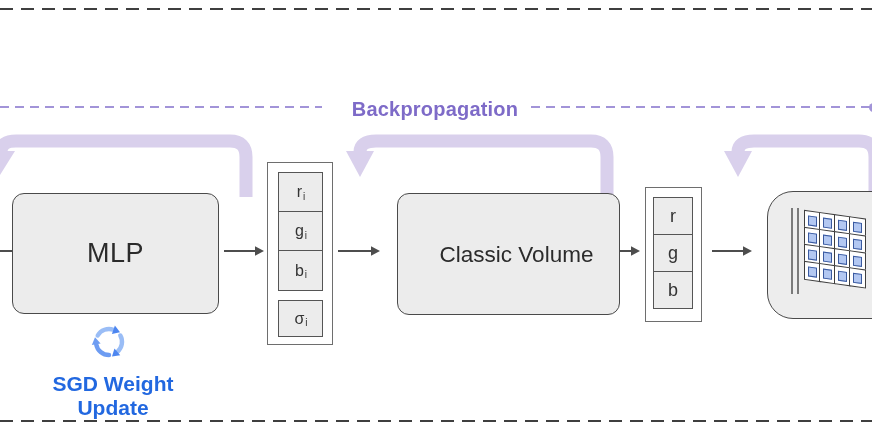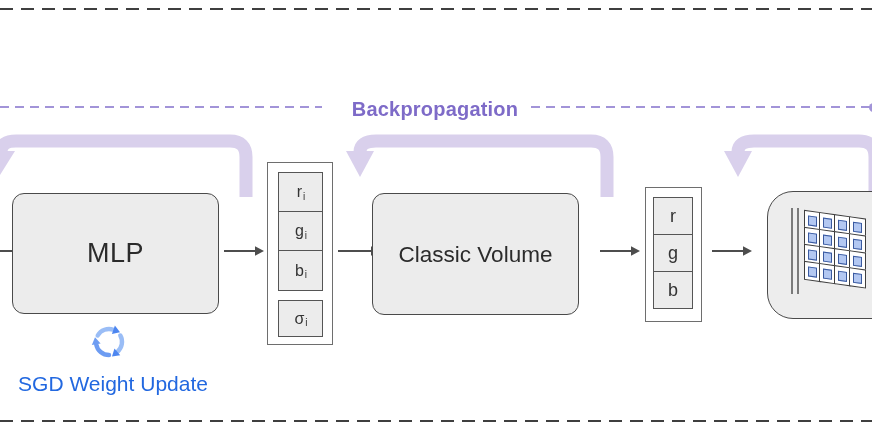--- a/index.html
+++ b/index.html
@@ -28,21 +28,21 @@
   .vcell.big{font-size:18px;}
   .imgbox{background:#ededed;border:1.6px solid var(--box-border);border-radius:26px;}
   .vline{width:2px;background:#7a7a7a;}
   .pixel-grid{display:grid;grid-template-columns:repeat(4,15px);grid-auto-rows:17px;
               transform:skewY(8deg);transform-origin:top left;}
   .gcell{background:#ffffff;border:1.2px solid #3f3f3f;display:flex;align-items:center;justify-content:center;
          box-sizing:border-box;margin:-0.6px;}
   .gsq{width:7px;height:8px;background:var(--pixel-blue);border:1px solid var(--pixel-blue-border);}
   .minus{font-size:24px;font-weight:bold;color:#333;line-height:10px;}
   .sliver{background:#ffffff;border:1.6px solid #3f3f3f;box-sizing:border-box;}
-  .sgd-label{width:190px;text-align:center;font-size:21px;font-weight:normal;color:var(--blue-text);}
+  .sgd-label{width:190px;text-align:center;font-size:21px;font-weight:bold;color:var(--blue-text);}
   svg{display:block;}
 </style>
 </head>
 <body>
 
 <div id="stage">
 
   <div class="abs dash-black" style="left:0;top:8px;width:890px;"></div>
   <div class="abs dash-black" style="left:0;top:420px;width:890px;"></div>
 
@@ -96,21 +96,21 @@
     <div class="vcell" style="left:10px;top:87px;width:45px;height:41px;">
       <span>b</span>
         <span class="sub">i</span>
     </div>
     <div class="vcell" style="left:10px;top:137px;width:45px;height:37px;">
       <span>σ</span>
         <span class="sub">i</span>
     </div>
   </div>
 
-  <div class="abs module cvr" style="left:372px;top:193px;width:205px;height:120px;">
+  <div class="abs module cvr" style="left:397px;top:193px;width:205px;height:120px;padding-left:16px;">
     <div>
       <div>Classic Volume</div>
     </div>
   </div>
 
   <div class="abs vec" style="left:645px;top:187px;width:55px;height:133px;">
     <div class="vcell big" style="left:7px;top:9px;width:40px;height:38px;">
       <span>r</span>
     </div>
     <div class="vcell big" style="left:7px;top:46px;width:40px;height:38px;">

